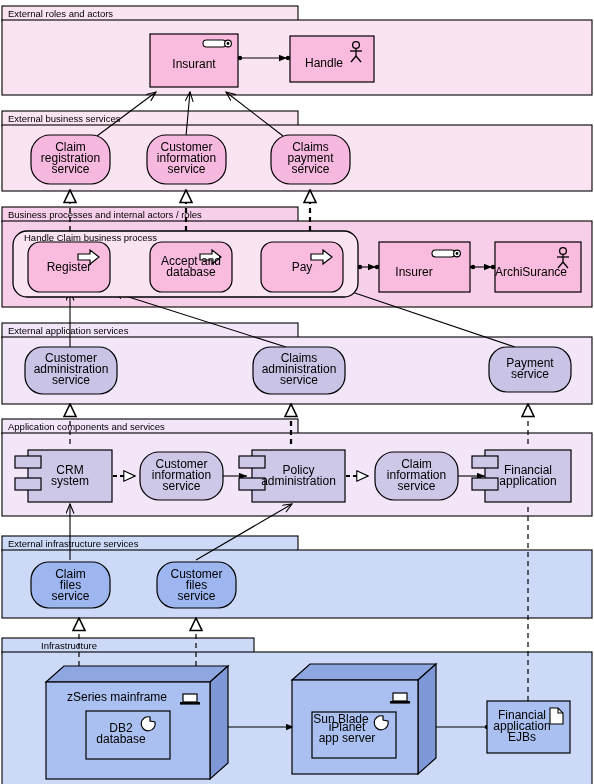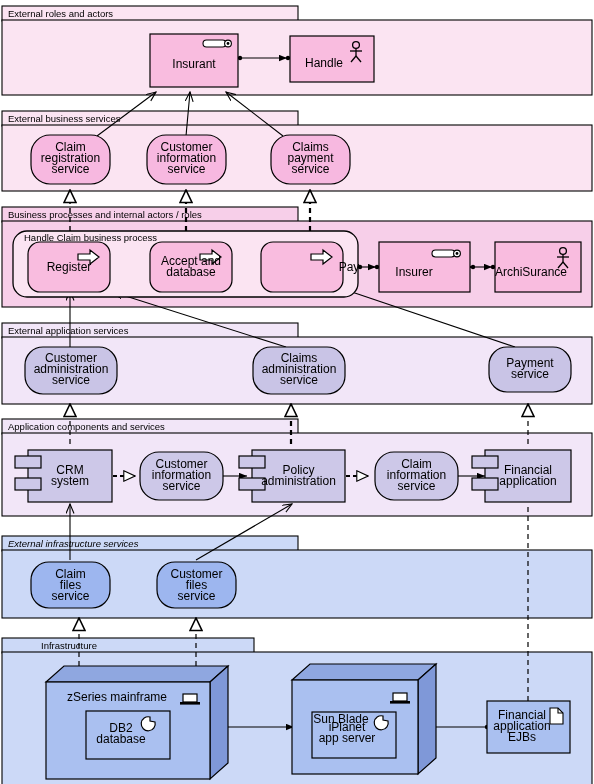--- a/index.html
+++ b/index.html
@@ -299,42 +299,42 @@
       <path d="M558,704 v5 h5" fill="none" stroke="#000" stroke-width="1.1"></path>
     </g>
   </g>
 </svg>
 
 <div class="layertitle" style="left:8px;top:4px;">External roles and actors</div>
 <div class="layertitle" style="left:8px;top:109px;">External business services</div>
 <div class="layertitle" style="left:8px;top:205px;">Business processes and internal actors / roles</div>
 <div class="layertitle" style="left:8px;top:321px;">External application services</div>
 <div class="layertitle" style="left:8px;top:417px;text-align:right;">Application components and services</div>
-<div class="layertitle" style="left:8px;top:534px;font-style:italic;">External infrastructure services</div>
+<div class="layertitle" style="left:8px;top:534px;">External infrastructure services</div>
 <div class="layertitle" style="left:8px;top:636px;padding-left:33px;">Infrastructure</div>
 
 <div class="layertitle" style="left:24px;top:228px;">Handle Claim business process</div>
 
 <div class="lbl" style="left:150px;top:55px;width:88px;">Insurant</div>
 <div class="lbl" style="left:290px;top:54px;width:68px;">Handle</div>
 
 <div class="lbl" style="left:31px;top:138px;width:79px;">Claim
 registration
 service</div>
 <div class="lbl" style="left:147px;top:138px;width:79px;">Customer
 information
 service</div>
 <div class="lbl" style="left:271px;top:138px;width:79px;">Claims
 payment
 service</div>
 
 <div class="lbl" style="left:28px;top:258px;width:82px;">Register</div>
 <div class="lbl" style="left:150px;top:252px;width:82px;">Accept and
 database</div>
-<div class="lbl" style="left:261px;top:258px;width:82px;margin-left:47px;">Pay</div>
+<div class="lbl" style="left:261px;top:258px;width:82px;">Pay</div>
 <div class="lbl" style="left:379px;top:263px;width:70px;">Insurer</div>
 <div class="lbl" style="left:495px;top:263px;width:68px;">ArchiSurance</div>
 
 <div class="lbl" style="left:25px;top:349px;width:92px;">Customer
 administration
 service</div>
 <div class="lbl" style="left:253px;top:349px;width:92px;">Claims
 administration
 service</div>
 <div class="lbl" style="left:489px;top:354px;width:82px;">Payment

